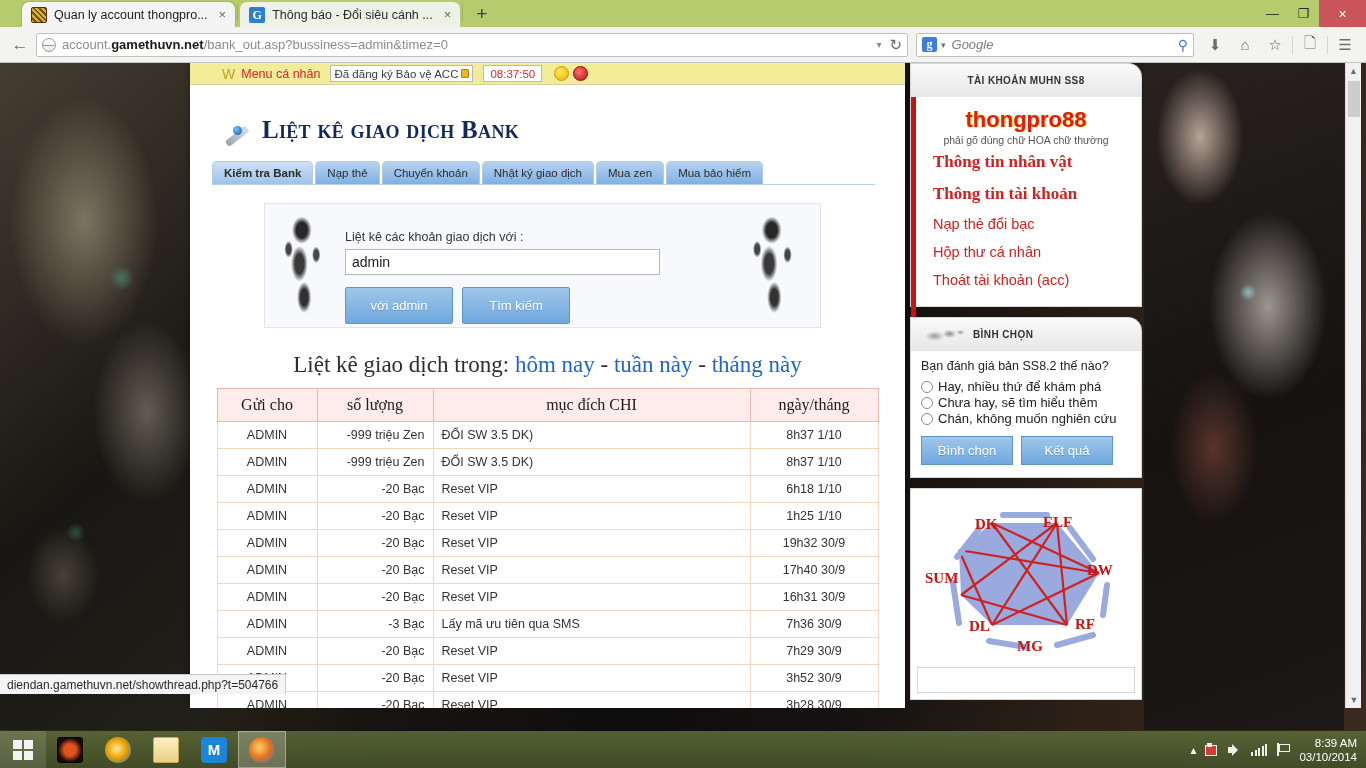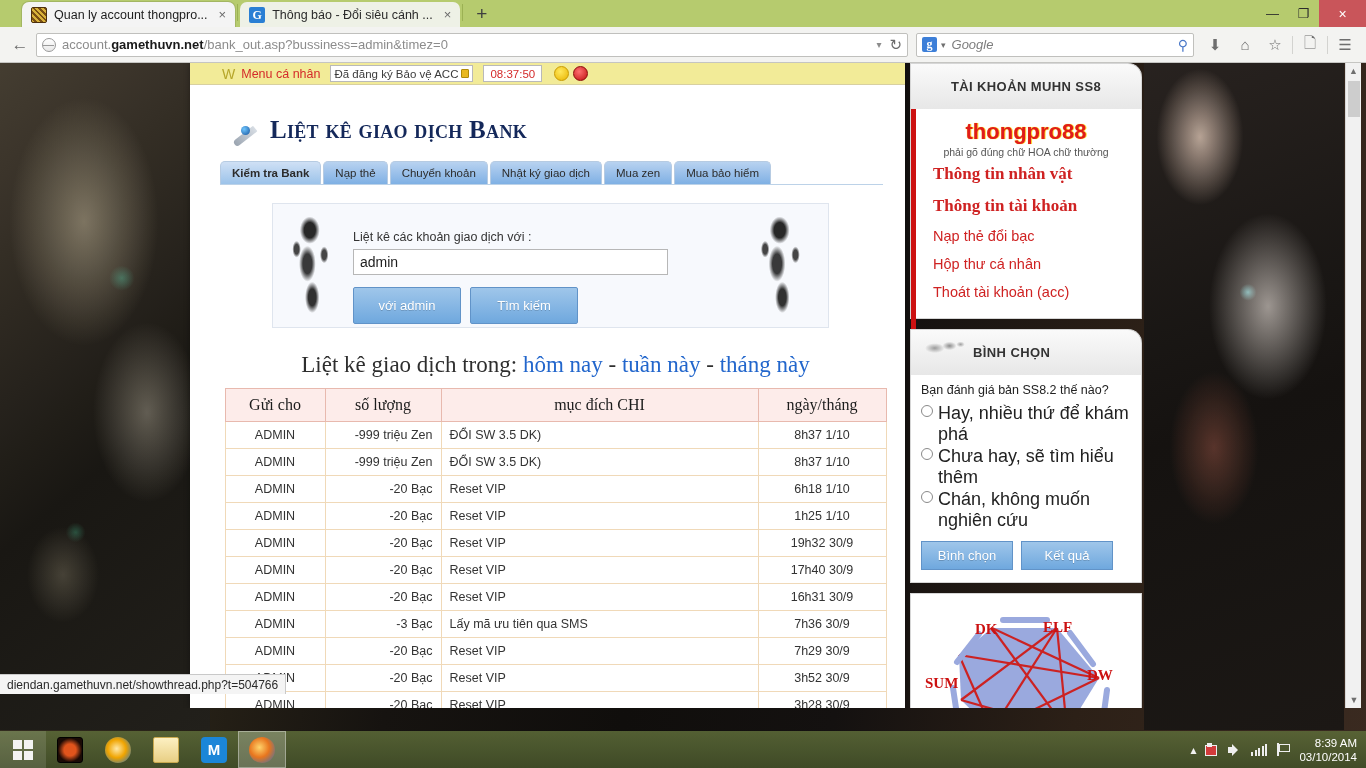--- a/index.html
+++ b/index.html
@@ -151,21 +151,21 @@
     height: 17px; padding: 0 3px; margin-left: 10px; display:flex; align-items:center; gap:3px;
   }
   .lockmini { width:8px;height:9px;background:#e8b81f;border:1px solid #b08a08;border-radius:1px; display:inline-block;}
   .strip-time { background:#fff;border:1px solid #b9b9b9;height:17px;padding:0 6px;margin-left:10px;
                 color:#d42a2a;font-size:11.5px;display:flex;align-items:center;}
   .strip-emo { display:flex; gap:4px; margin-left: 12px; }
   .emo { width:15px;height:15px;border-radius:50%; }
   .emo.y { background: radial-gradient(circle at 40% 35%, #ffe85c, #e8b400); border:1px solid #c99a00;}
   .emo.r { background: radial-gradient(circle at 40% 35%, #ff7070, #c01010); border:1px solid #8a0a0a;}
 
-  .content-inner { position: absolute; left: 8px; top: 22px; width: 715px; bottom: 0; }
+  .content-inner { position: absolute; left: 0; top: 22px; width: 715px; bottom: 0; }
 
   
   .page-title-row { display: flex; align-items: center; padding: 28px 0 0 30px; }
   .rocket {
     width: 34px; height: 34px; flex: 0 0 34px; position: relative; margin-right: 8px;
   }
   .rocket::before{
     content:""; position:absolute; left:4px; top:20px; width:26px; height:7px;
     background: linear-gradient(90deg,#9aa4b0,#d7dde4); transform: rotate(-38deg);
     border-radius: 4px 1px 1px 4px;
@@ -246,25 +246,25 @@
   }
   td.c-to { text-align: center; color: #2a7ad4; width: 100px; }
   td.c-amt { text-align: right; width: 116px; color: #333; padding-right: 18px; }
   td.c-purpose { text-align: left; }
   td.c-date { text-align: center; width: 128px; }
 
   
   .sidebar { position: absolute; left: 720px; top: 0; width: 232px; }
   .panel-wrap { margin-bottom: 10px; }
   .panel-head {
-    height: 46px; background: linear-gradient(#fafafa,#e7e7e7);
+    height: 34px; background: linear-gradient(#fafafa,#e7e7e7);
     border: 1px solid #d6d6d6; border-bottom: none;
     border-radius: 0 14px 0 0;
     display: flex; align-items: center; justify-content: center;
-    font-size: 13px; font-weight: bold; color: #333; letter-spacing: .4px;
+    font-size: 10px; font-weight: bold; color: #333; letter-spacing: .4px;
     position: relative;
   }
   .panel-head.with-icon { justify-content: flex-start; padding-left: 62px; }
   .head-beast {
     position: absolute; left: 10px; top: 6px; width: 46px; height: 22px;
     background:
       radial-gradient(ellipse 14px 7px at 30% 55%, #9a9a9a, transparent 70%),
       radial-gradient(ellipse 10px 6px at 62% 45%, #8c8c8c, transparent 70%),
       radial-gradient(ellipse 6px 4px at 86% 38%, #a0a0a0, transparent 70%);
     filter: grayscale(1);
@@ -278,21 +278,21 @@
     text-align: center; color: #e01b1b; font-size: 22px; font-weight: bold;
     text-shadow: 0 0 1px #ffd000, 1px 0 0 #ffe14a;
   }
   .acct-note { text-align: center; color: #555; font-size: 10.5px; margin-top: 1px; }
   .side-link {
     display: block; color: #cf2222; font-size: 14.5px; padding: 6px 0 6px 22px;
   }
   .side-link.big { font-family: "Liberation Serif", serif; font-size: 17px; font-weight: bold; }
 
   .poll-q { font-size: 12.5px; color: #222; padding: 8px 10px 6px 10px; }
-  .poll-opt { display: flex; align-items: flex-start; gap: 5px; padding: 0 8px 1px 10px; font-size: 18px; color: #222; }
+  .poll-opt { display: flex; align-items: flex-start; gap: 5px; padding: 0 8px 1px 10px; font-size: 13px; color: #222; }
   .radio {
     width: 12px; height: 12px; border: 1.3px solid #8a8a8a; border-radius: 50%;
     background: #fff; flex: 0 0 12px; margin-top: 2px;
   }
   .poll-btns { display: flex; gap: 8px; padding: 9px 0 2px 10px; }
   .poll-btn {
     background: linear-gradient(#9fc6ea,#6fa8de); border: 1px solid #6193c8;
     color: #fff; font-size: 13px; padding: 6px 0; width: 92px; text-align: center;
     text-shadow: 0 1px 0 rgba(0,0,0,.18);
   }

